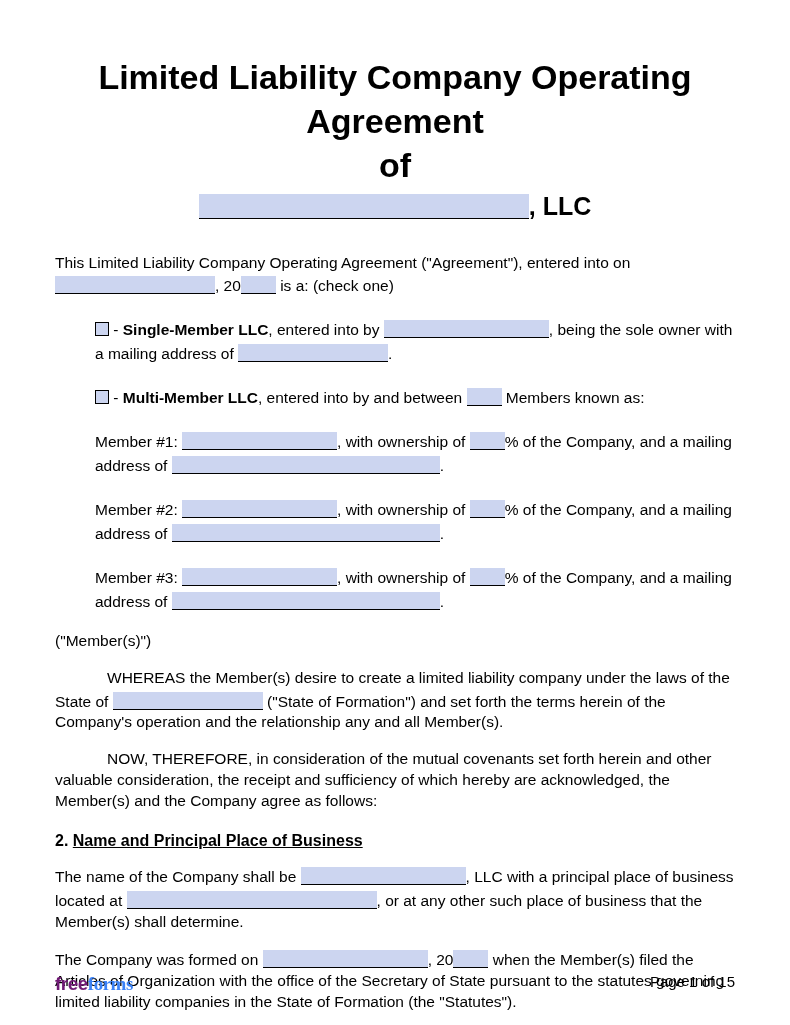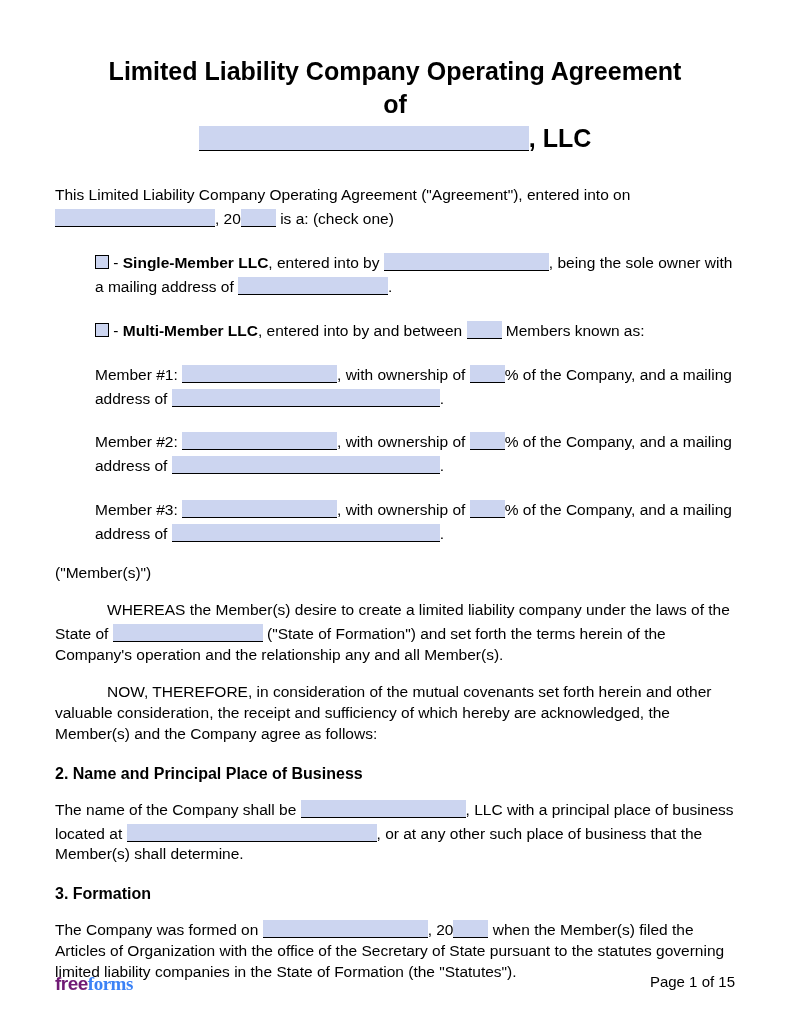--- a/index.html
+++ b/index.html
@@ -15,21 +15,21 @@
   }
   .page {
     padding: 55px 55px 50px 55px;
     box-sizing: border-box;
     width: 100%;
     height: 100%;
     position: relative;
   }
   .title {
     text-align: center;
-    font-size: 25px;
+    font-size: 34px;
     font-weight: bold;
     line-height: 1.3;
   }
   .title-line2 {
     text-align: center;
     font-size: 25px;
     font-weight: bold;
     margin-top: 2px;
   }
   .blank {
@@ -78,20 +78,21 @@
     vertical-align: middle;
     position: relative;
     top: -2px;
   }
   .section-head {
     font-size: 16px;
     font-weight: bold;
     margin-top: 20px;
   }
   .section-head .u {
+    text-decoration: underline;
   }
   .footer {
     position: absolute;
     bottom: 30px;
     left: 55px;
     right: 55px;
     font-size: 15px;
   }
   .logo {
     font-weight: bold;
@@ -154,23 +155,20 @@
   <div class="para-tight indent-first" style="margin-top:16px">NOW, THEREFORE, in consideration of the mutual covenants set forth herein and other valuable consideration, the receipt and sufficiency of which hereby are acknowledged, the Member(s) and the Company agree as follows:</div>
 
   <div class="section-head">
     <span>2.  </span><span class="u">Name and Principal Place of Business</span>
   </div>
 
   <div class="para-tight">
     <span>The name of the Company shall be </span><span class="blank" style="width:165px"></span><span>, LLC with a principal place of business located at </span><span class="blank" style="width:250px"></span><span>, or at any other such place of business that the Member(s) shall determine.</span>
   </div>
 
-  <div class="section-head">
-    <span>3.  </span><span class="u">Formation</span>
-  </div>
 
   <div class="para-tight">
     <span>The Company was formed on </span><span class="blank" style="width:165px"></span><span>, 20</span><span class="blank" style="width:35px"></span><span> when the Member(s) filed the Articles of Organization with the office of the Secretary of State pursuant to the statutes governing limited liability companies in the State of Formation (the "Statutes").</span>
   </div>
 
   <div class="footer">
     <span class="logo"><span class="free">free</span><span class="forms">forms</span></span>
     <span class="page-num">Page 1 of 15</span>
   </div>
 

